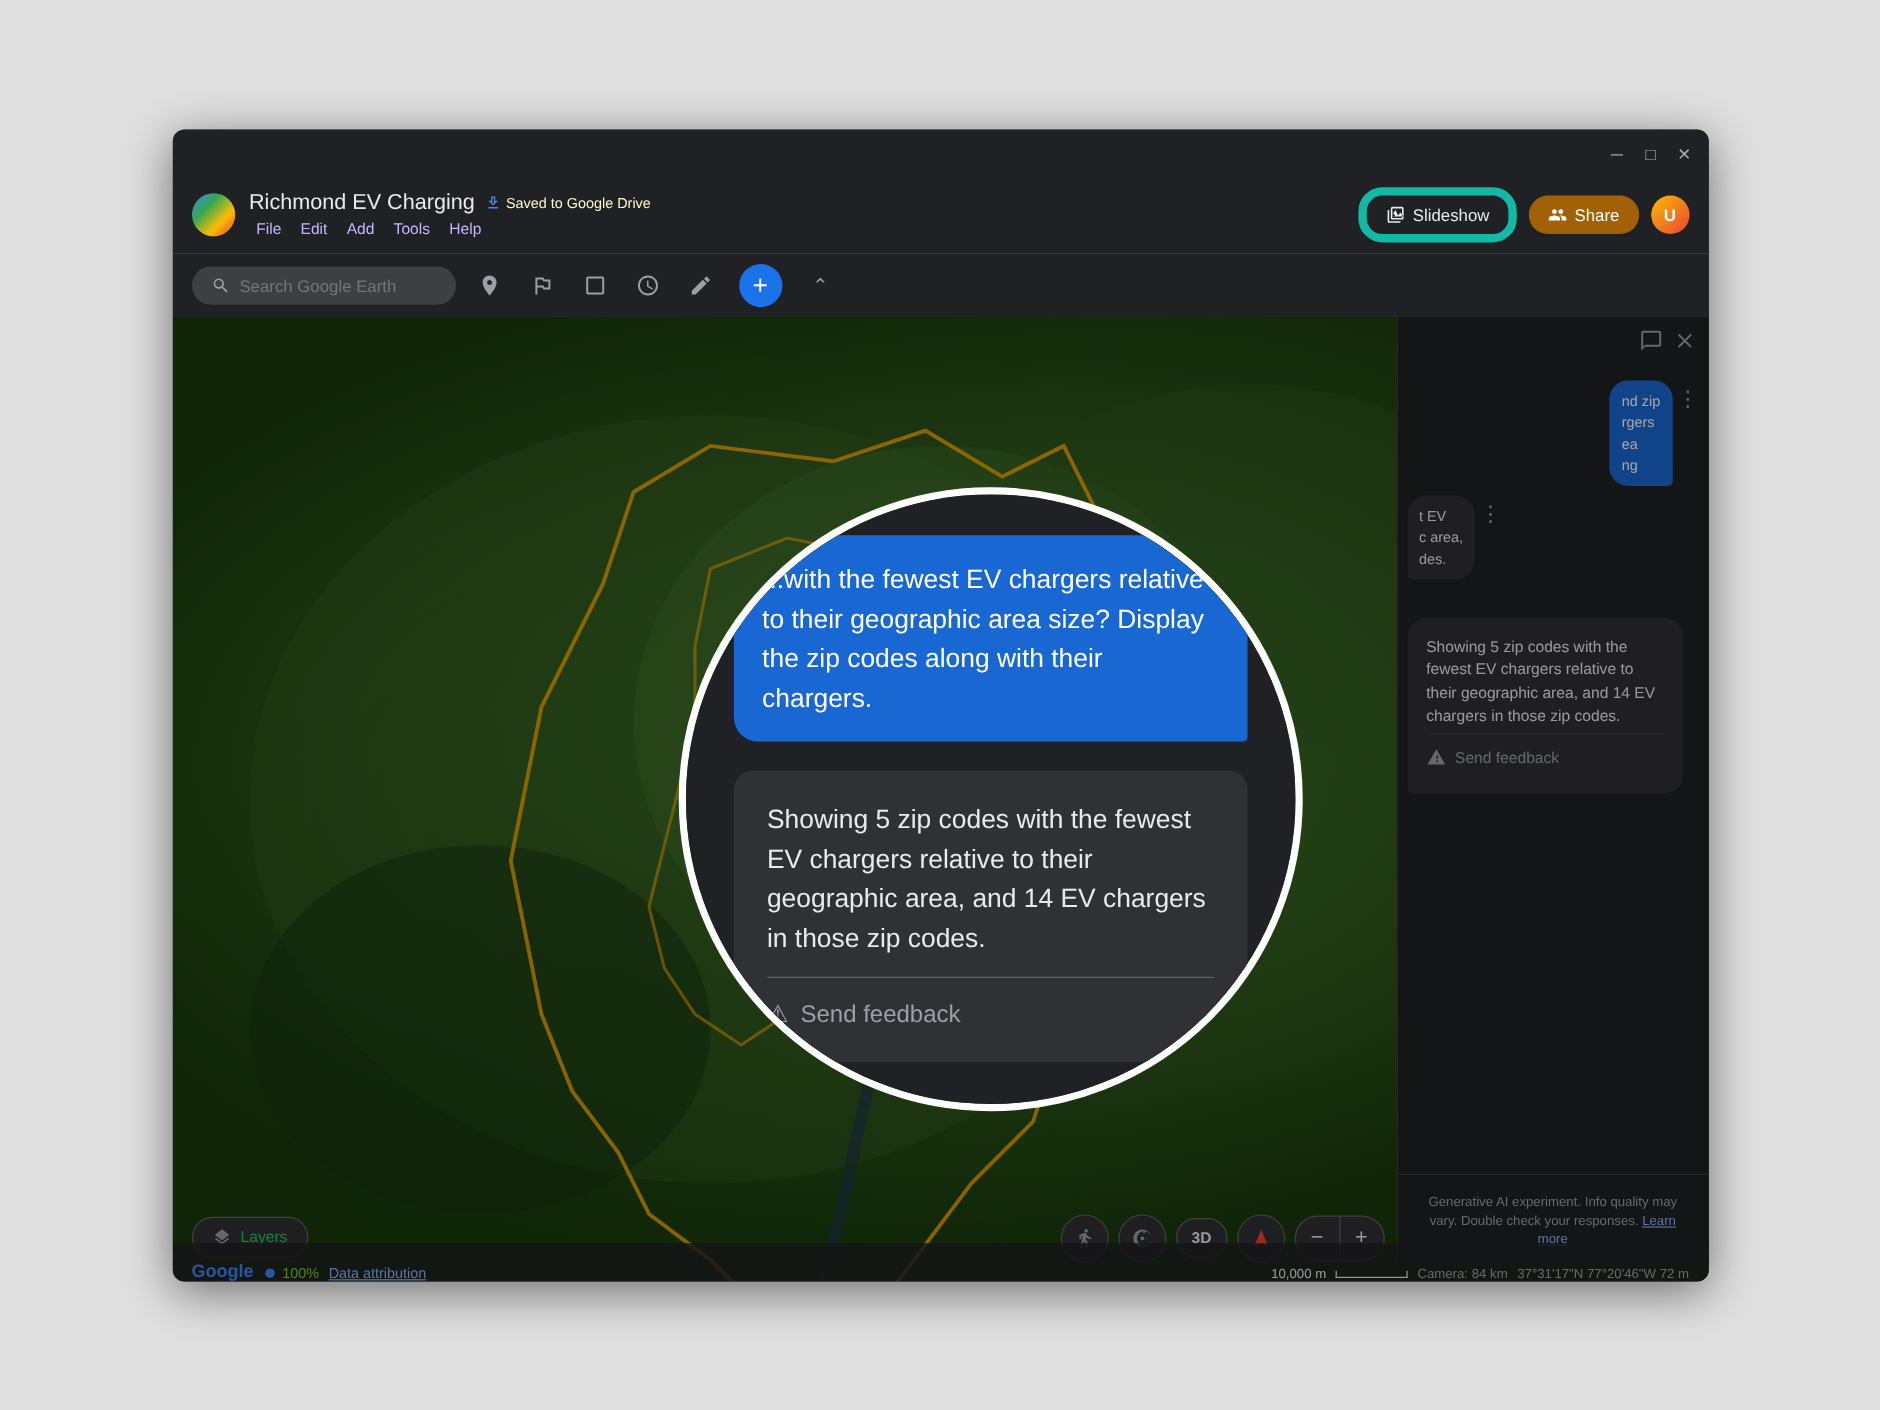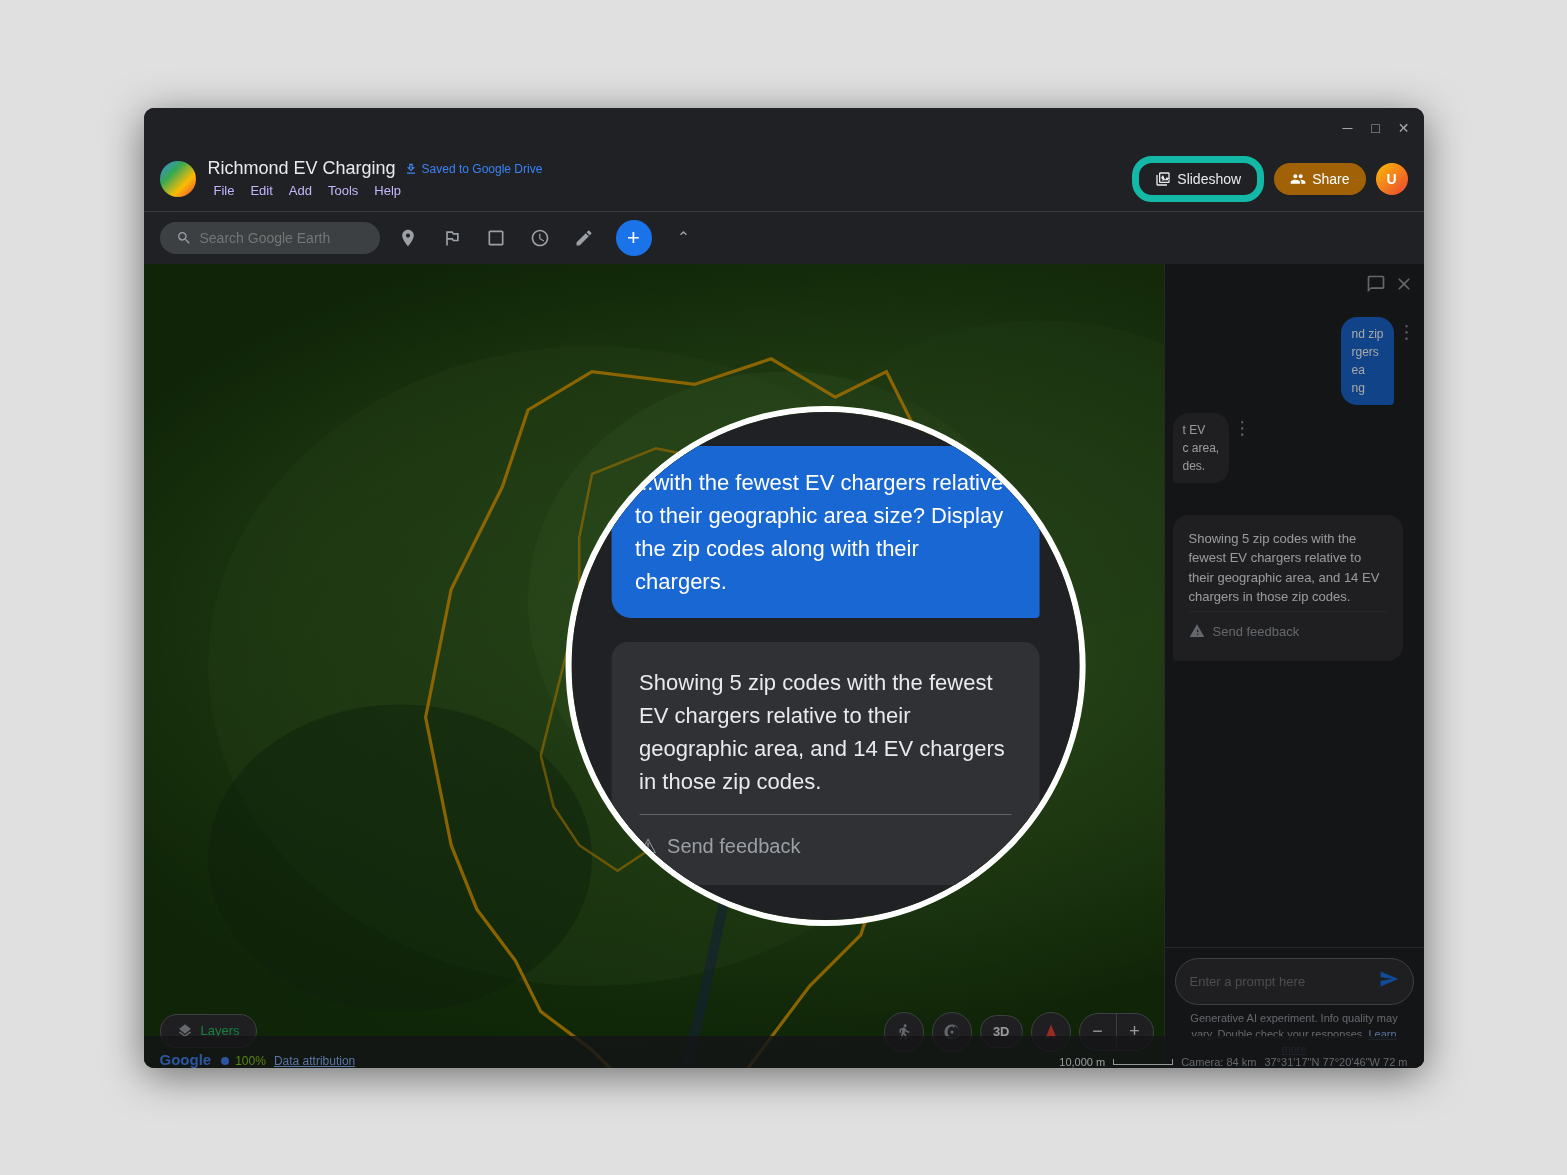--- a/index.html
+++ b/index.html
@@ -70,21 +70,21 @@
     .project-name {
       color: #e8eaed;
       font-size: 18px;
       font-weight: 500;
       display: flex;
       align-items: center;
       gap: 8px;
     }
     .saved-badge {
       font-size: 12px;
-      color: #3b82f6;
+      color: #fef9c3;
       display: flex;
       align-items: center;
       gap: 4px;
     }
     .menu-bar {
       display: flex;
       gap: 4px;
       margin-top: 2px;
     }
     .menu-item {
@@ -200,21 +200,21 @@
     
     .boundary-svg {
       position: absolute;
       inset: 0;
       width: 100%;
       height: 100%;
     }
     
     .right-panel {
       position: absolute;
-      right: 0; top: 0; bottom: 0;
+      right: 0; top: 0; bottom: 16px;
       width: 260px;
       background: #202124;
       display: flex;
       flex-direction: column;
       border-left: 1px solid #3c3c3c;
     }
     .panel-header {
       display: flex;
       align-items: center;
       justify-content: flex-end;
@@ -723,28 +723,20 @@
           <div class="feedback-row">
             <svg width="16" height="16" viewBox="0 0 24 24" fill="#9aa0a6">
                 <path d="M1 21L12 2l11 19H1zm11-3h2v-2h-2v2zm0-4h2v-4h-2v4z"></path>
               </svg>
             <span>Send feedback</span>
           </div>
         </div>
       </div>
 
       <div class="prompt-area">
-        <div class="prompt-input-row">
-          <input class="prompt-input" type="text" placeholder="Enter a prompt here" style="">
-          <div class="send-btn">
-            <svg width="20" height="20" viewBox="0 0 24 24" fill="#1a73e8">
-                <path d="M2.01 21L23 12 2.01 3 2 10l15 2-15 2z"></path>
-              </svg>
-          </div>
-        </div>
         <div class="ai-disclaimer">
           <span>Generative AI experiment. Info quality may vary. Double check your responses.</span>
           <a>Learn more</a>
         </div>
       </div>
     </div>
 
     <div class="bottom-bar">
       <span class="google-g">Google</span>
       <div class="zoom-pct">

